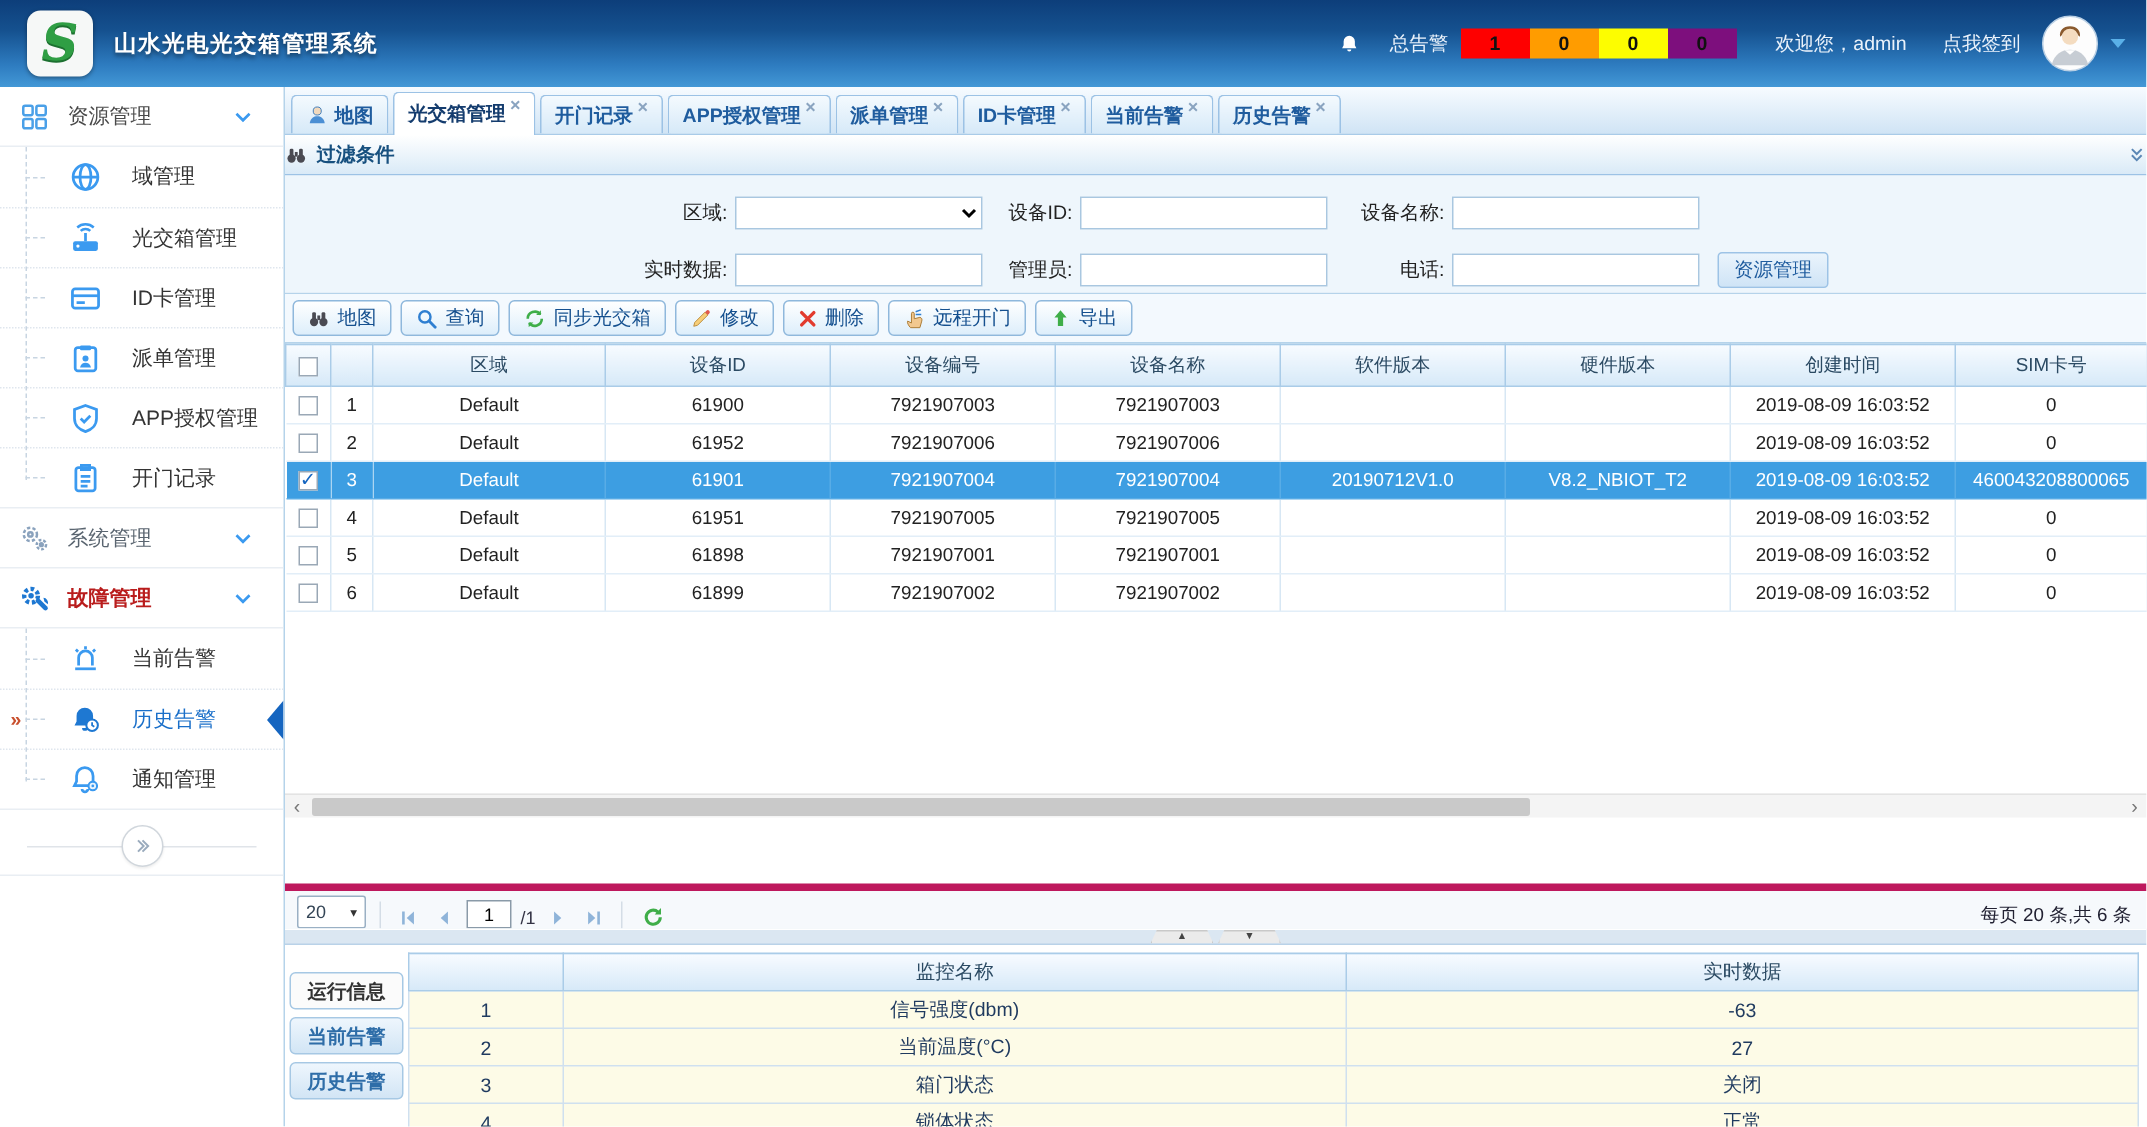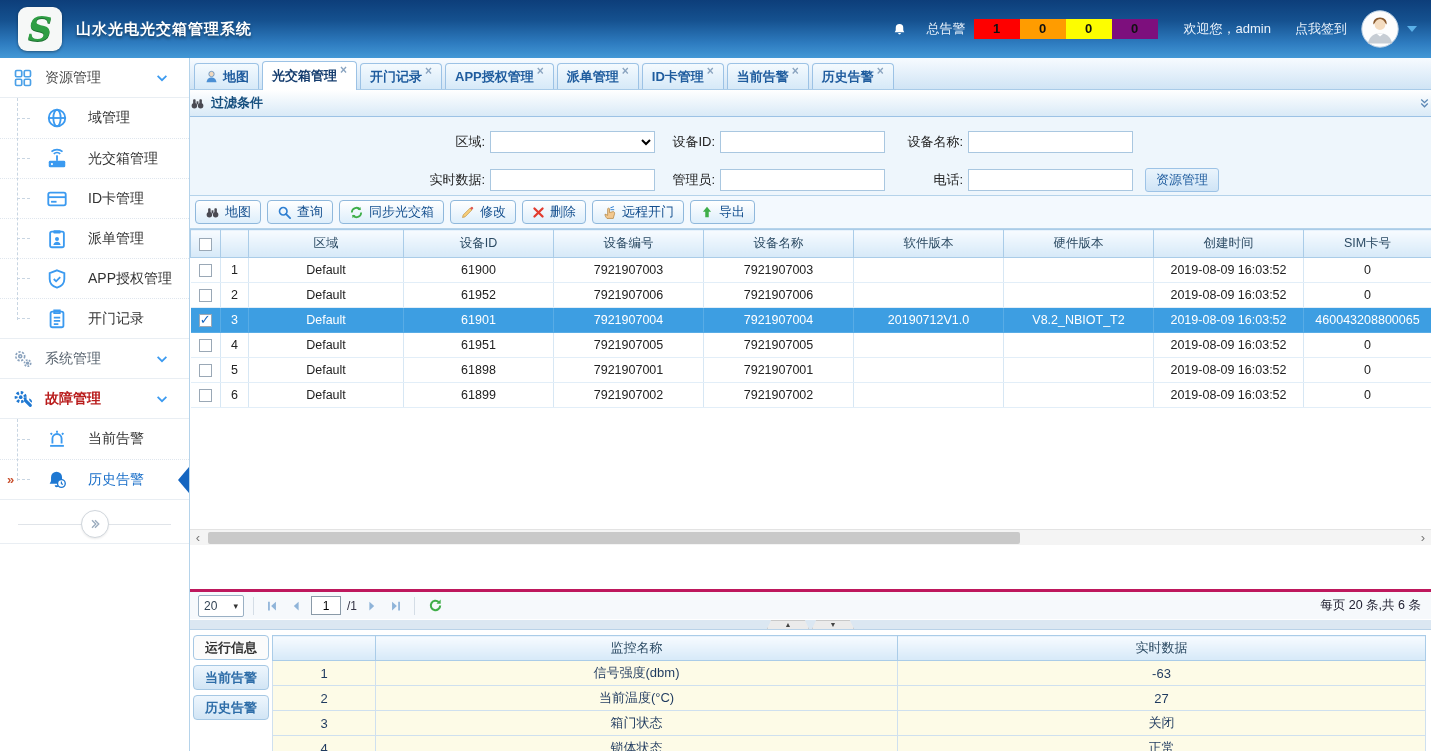--- a/index.html
+++ b/index.html
@@ -92,40 +92,40 @@
   .cb { display:inline-block; width:13px; height:13px; background:#fff; border:1px solid #9aa8b6; vertical-align:middle; position:relative; cursor:pointer; }
   .cb.checked::after { content:'✓'; position:absolute; left:0; top:-3px; color:#1565c0; font-size:13px; font-weight:bold; }
 
   .grid-empty { flex:1; background:#fff; }
 
   .hscroll { flex:0 0 16px; background:#f4f4f4; border-top:1px solid #e3e3e3; position:relative; display:flex; align-items:center; }
   .hs-arrow { width:16px; text-align:center; color:#777; font-size:13px; line-height:15px; cursor:pointer; }
   .hs-right { margin-left:auto; }
   .hs-thumb { position:absolute; left:18px; top:2px; height:12px; width:812px; background:#c9c9c9; border-radius:2px; cursor:pointer; }
 
-  .pager { flex:0 0 30px; display:flex; align-items:center; gap:6px; padding:0 10px 0 8px;
-    background:#f6f9fc; border-top:3px solid #be185d; font-size:12px; color:#345;margin-top:44px; }
+  .pager { flex:0 0 30px; display:flex; align-items:flex-end; gap:6px; padding:0 10px 0 8px;
+    background:#f6f9fc; border-top:5px solid #be185d; font-size:12px; color:#345;margin-top:44px; }
   .psize { width:46px; height:22px; background:#fff; border:1px solid #9ab0c4; border-radius:2px;
     display:flex; align-items:center; justify-content:space-between; padding:0 5px; cursor:pointer; }
   .psize .arr { font-size:9px; color:#333; }
   .psep { width:1px; height:18px; background:#d4dde6; margin:0 3px; }
   .pnav { display:flex; align-items:center; cursor:pointer; padding:0 2px; }
   .pinput { width:30px; height:19px; border:1px solid #8a9aa8; text-align:center; font-size:12px; font-family:inherit; }
   .psuffix { color:#334; }
   .refresh { margin-left:4px; cursor:pointer; display:flex; }
   .psummary { margin-left:auto; color:#223; font-size:12.5px; }
 
   .splitter { flex:0 0 10px; background:#dbe7f2; border-top:1px solid #fff; border-bottom:1px solid #b9d2e8;
     display:flex; justify-content:center; align-items:center; gap:3px; }
   .sp-btn { width:42px; height:9px; background:#ebebeb; border:1px solid #c9c9c9; border-bottom:none;
     color:#444; font-size:7px; line-height:7px; text-align:center; cursor:pointer;
     clip-path:polygon(10% 0,90% 0,100% 100%,0 100%); }
 
   .bottom { flex:1; display:flex; background:#fff; min-height:0; }
-  .btabs { width:82px; flex:0 0 82px; padding-top:5px; }
+  .btabs { width:82px; flex:0 0 82px; padding-top:18px; }
   .btab { height:25px; line-height:24px; text-align:center; margin:0 3px 5px 3px; font-size:13px; font-weight:bold; cursor:pointer;
     background:linear-gradient(#eef6fd,#d2e5f5); border:1px solid #a6c8e4; border-radius:4px; color:#2e6da8; }
   .btab.active { background:#fbfbfb; color:#333; }
   .bgrid { flex:1; padding:5px 5px 0 0; }
   table.mon { width:100%; border-collapse:collapse; table-layout:fixed; font-size:13px; }
   .mon th { height:25px; background:linear-gradient(#f7fbff,#d6e9f8); border:1px solid #aacce8; color:#2b4a63; font-weight:normal; }
   .mon td { height:25px; background:#fdfbe7; border:1px solid #cfe0ef; text-align:center; color:#1f3a5f; }
 
   .icn { display:inline-flex; align-items:center; justify-content:center; }
   .icn svg { display:block; }
@@ -318,20 +318,33 @@
             <span class="mark">»</span>
             <span class="icn">
               <svg viewBox="0 0 24 24" width="22" height="22">
                 <path d="M11.5 3a6 6 0 0 1 6 6v4l1.5 3h-15L5.5 13V9a6 6 0 0 1 6-6z" fill="#1e78d2"></path>
                 <path d="M9.5 17.8a2.1 2.1 0 0 0 4.2 0z" fill="#1e78d2"></path>
                 <circle cx="16.8" cy="15.8" r="4.2" fill="#fff" stroke="#1e78d2" stroke-width="1.5"></circle>
                 <path d="M16.8 13.6v2.3l1.6 1" stroke="#1e78d2" stroke-width="1.3" fill="none"></path>
               </svg>
             </span>
             <span class="item-label">历史告警</span>
+          </div>
+          <div class="item">
+            <span class="icn">
+              <svg viewBox="0 0 24 24" width="22" height="22">
+                <g fill="none" stroke="#3b9af0" stroke-width="2">
+                  <path d="M11.5 3a6 6 0 0 1 6 6v4l1.5 3h-15L5.5 13V9a6 6 0 0 1 6-6z"></path>
+                  <path d="M9.5 18.5a2.1 2.1 0 0 0 4.2 0"></path>
+                </g>
+                <circle cx="17.3" cy="16.3" r="3.1" fill="#eaf4fd" stroke="#3b9af0" stroke-width="1.5"></circle>
+                <circle cx="17.3" cy="16.3" r="1" fill="#3b9af0"></circle>
+              </svg>
+            </span>
+            <span class="item-label">通知管理</span>
           </div>
         </div>
         <div class="collapse-row">
           <span class="collapse-circle">
             <svg viewBox="0 0 16 16" width="12" height="12">
               <g fill="none" stroke="#9aabbd" stroke-width="1.8">
                 <path d="M4 3l5 5-5 5"></path>
                 <path d="M8 3l5 5-5 5"></path>
               </g>
             </svg>

